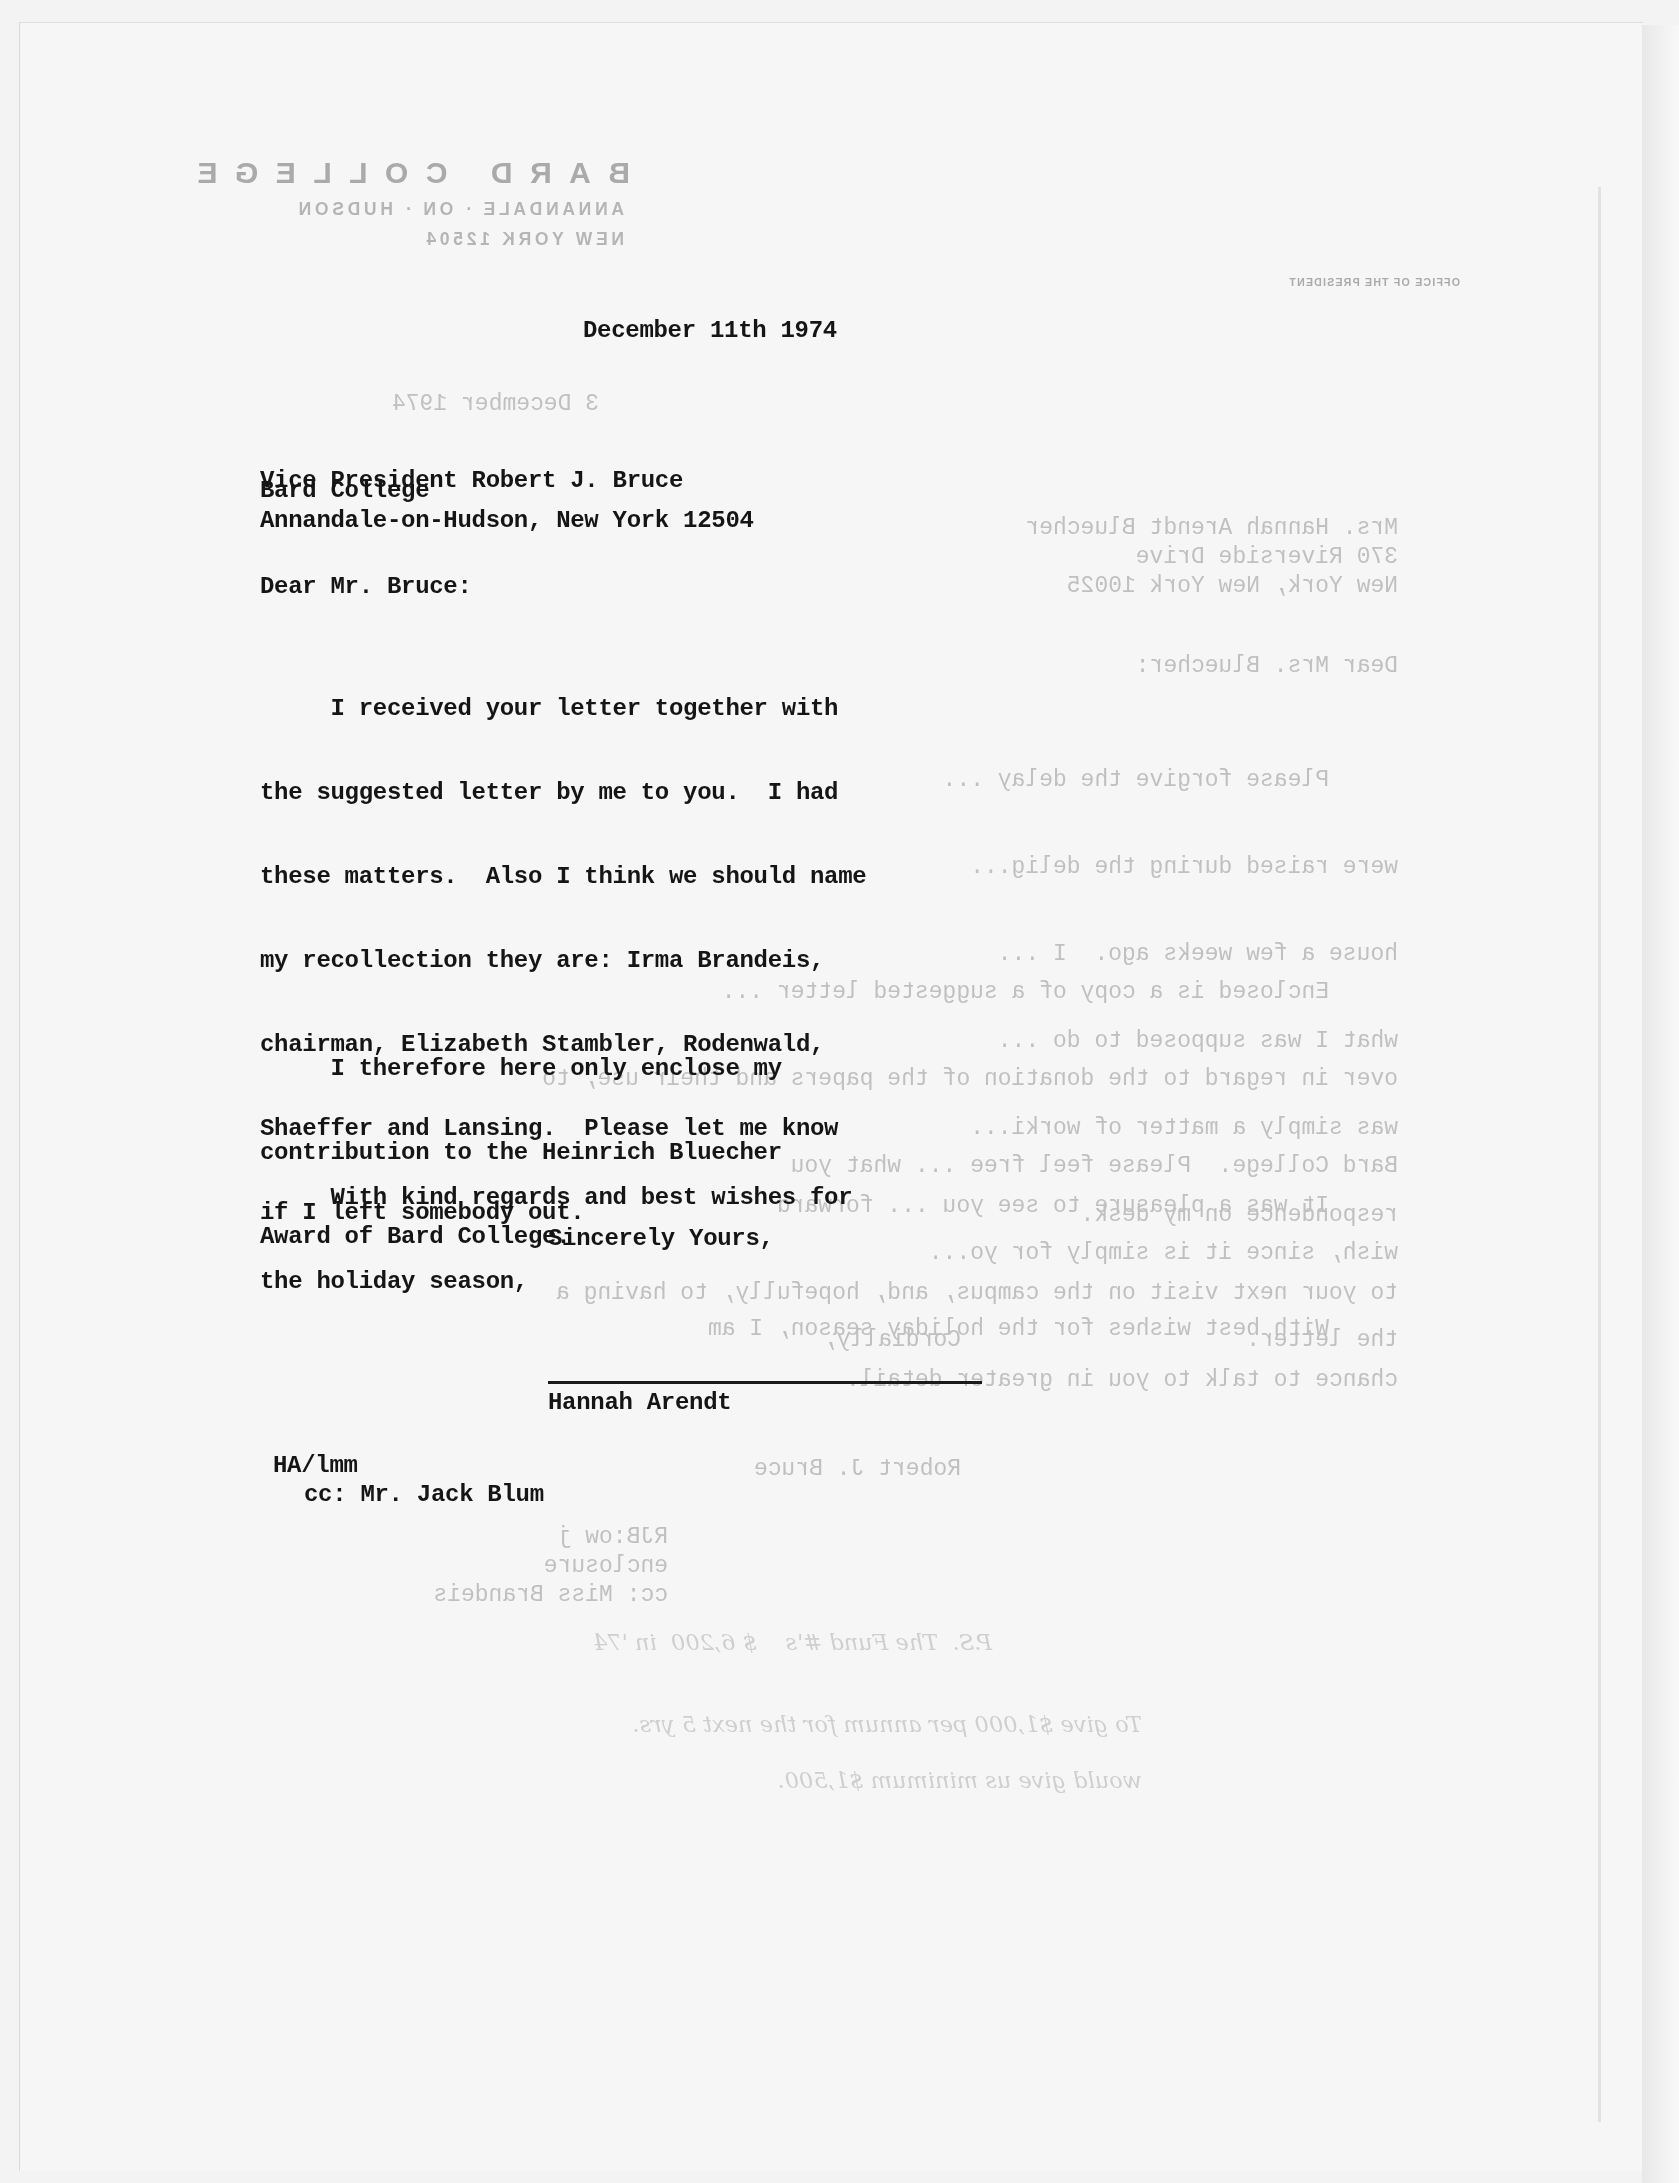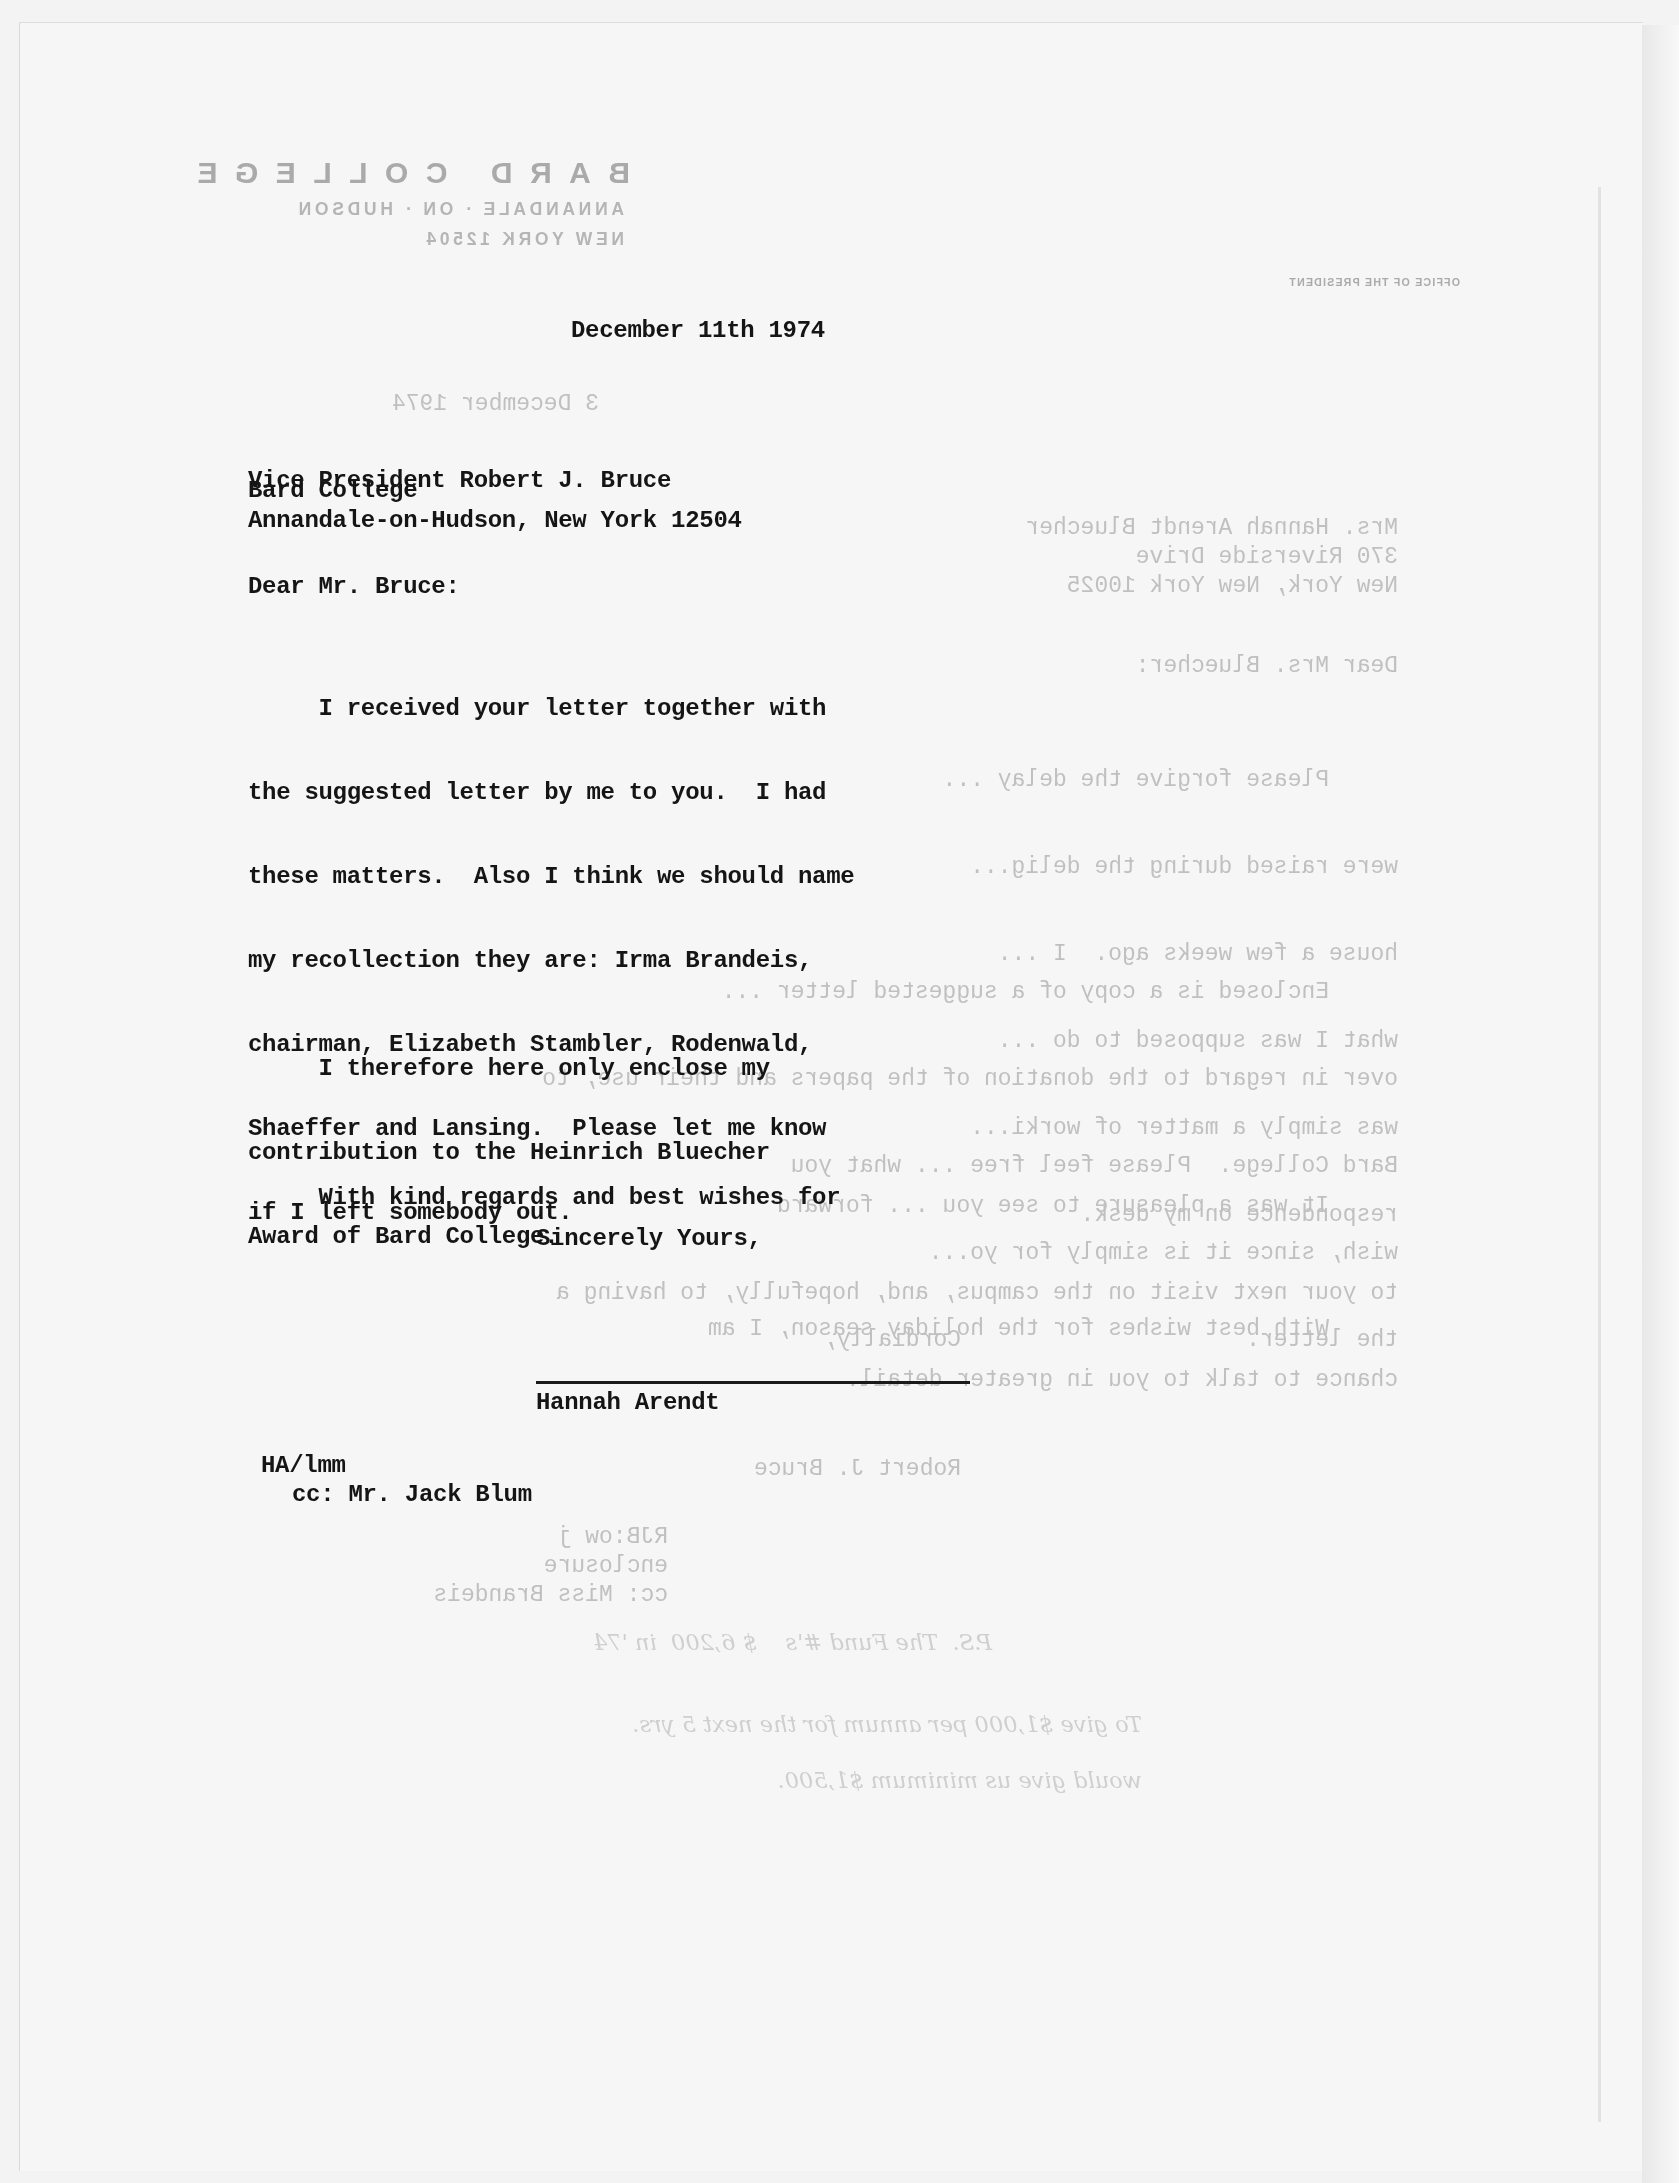--- a/index.html
+++ b/index.html
@@ -28,21 +28,21 @@
     pointer-events: none;
   }
   .bleed .abs { position: absolute; white-space: pre; }
   .bleed .lh-name { font-family: "Liberation Sans", sans-serif; font-weight: bold; font-size: 30px; letter-spacing: 17.5px; color: #aaaaaa; }
   .bleed .lh-sub  { font-family: "Liberation Sans", sans-serif; font-weight: bold; font-size: 17.5px; letter-spacing: 3.7px; color: #b5b5b5; }
   .bleed .office  { font-family: "Liberation Sans", sans-serif; font-weight: bold; font-size: 10.6px; letter-spacing: 1.2px; color: #aaaaaa; }
   .bleed .tw { font-size: 23px; line-height: 29px; color: #c0c0c0; }
   .bleed .hw { font-family: "DejaVu Serif", serif; font-style: italic; font-size: 22.5px; color: #cfcfcf; }
 
   
-  .letter { position: absolute; left: 0; top: 0; width: 1605px; height: 2183px; color: #151515; }
+  .letter { position: absolute; left: 12px; top: 0; width: 1605px; height: 2183px; color: #151515; }
   .letter .abs { position: absolute; white-space: pre; }
   .tt { font-family: "Liberation Mono", "DejaVu Sans Mono", monospace; font-weight: bold; font-size: 24px; line-height: 28px; letter-spacing: -0.3px; }
   .para { display: block; }
   .sig-line { position: absolute; left: 536px; top: 1381px; width: 434px; height: 3.1px; background: #1a1a1a; }
   .vline { position: absolute; background: #e2e2e2; }
 </style>
 </head>
 <body>
 
 <div class="sheet"></div>
@@ -120,20 +120,21 @@
   </div>
 
   <div class="abs tt" style="left:248px;top:999px;">
     <span class="para">     I therefore here only enclose my</span>
     <span class="para">contribution to the Heinrich Bluecher</span>
     <span class="para">Award of Bard College.</span>
   </div>
 
   <div class="abs tt" style="left:248px;top:1128px;">
     <span class="para">     With kind regards and best wishes for</span>
+    <span class="para">the holiday season,</span>
   </div>
 
   <div class="abs tt" style="left:536px;top:1225px;">Sincerely Yours,</div>
 
   <div class="sig-line"></div>
   <div class="abs tt" style="left:536px;top:1389px;">Hannah Arendt</div>
 
   <div class="abs tt" style="left:261px;top:1452px;text-align:center;">HA/lmm</div>
   <div class="abs tt" style="left:261px;top:1481px;margin-left:31px;">cc: Mr. Jack Blum</div>
 </div>

